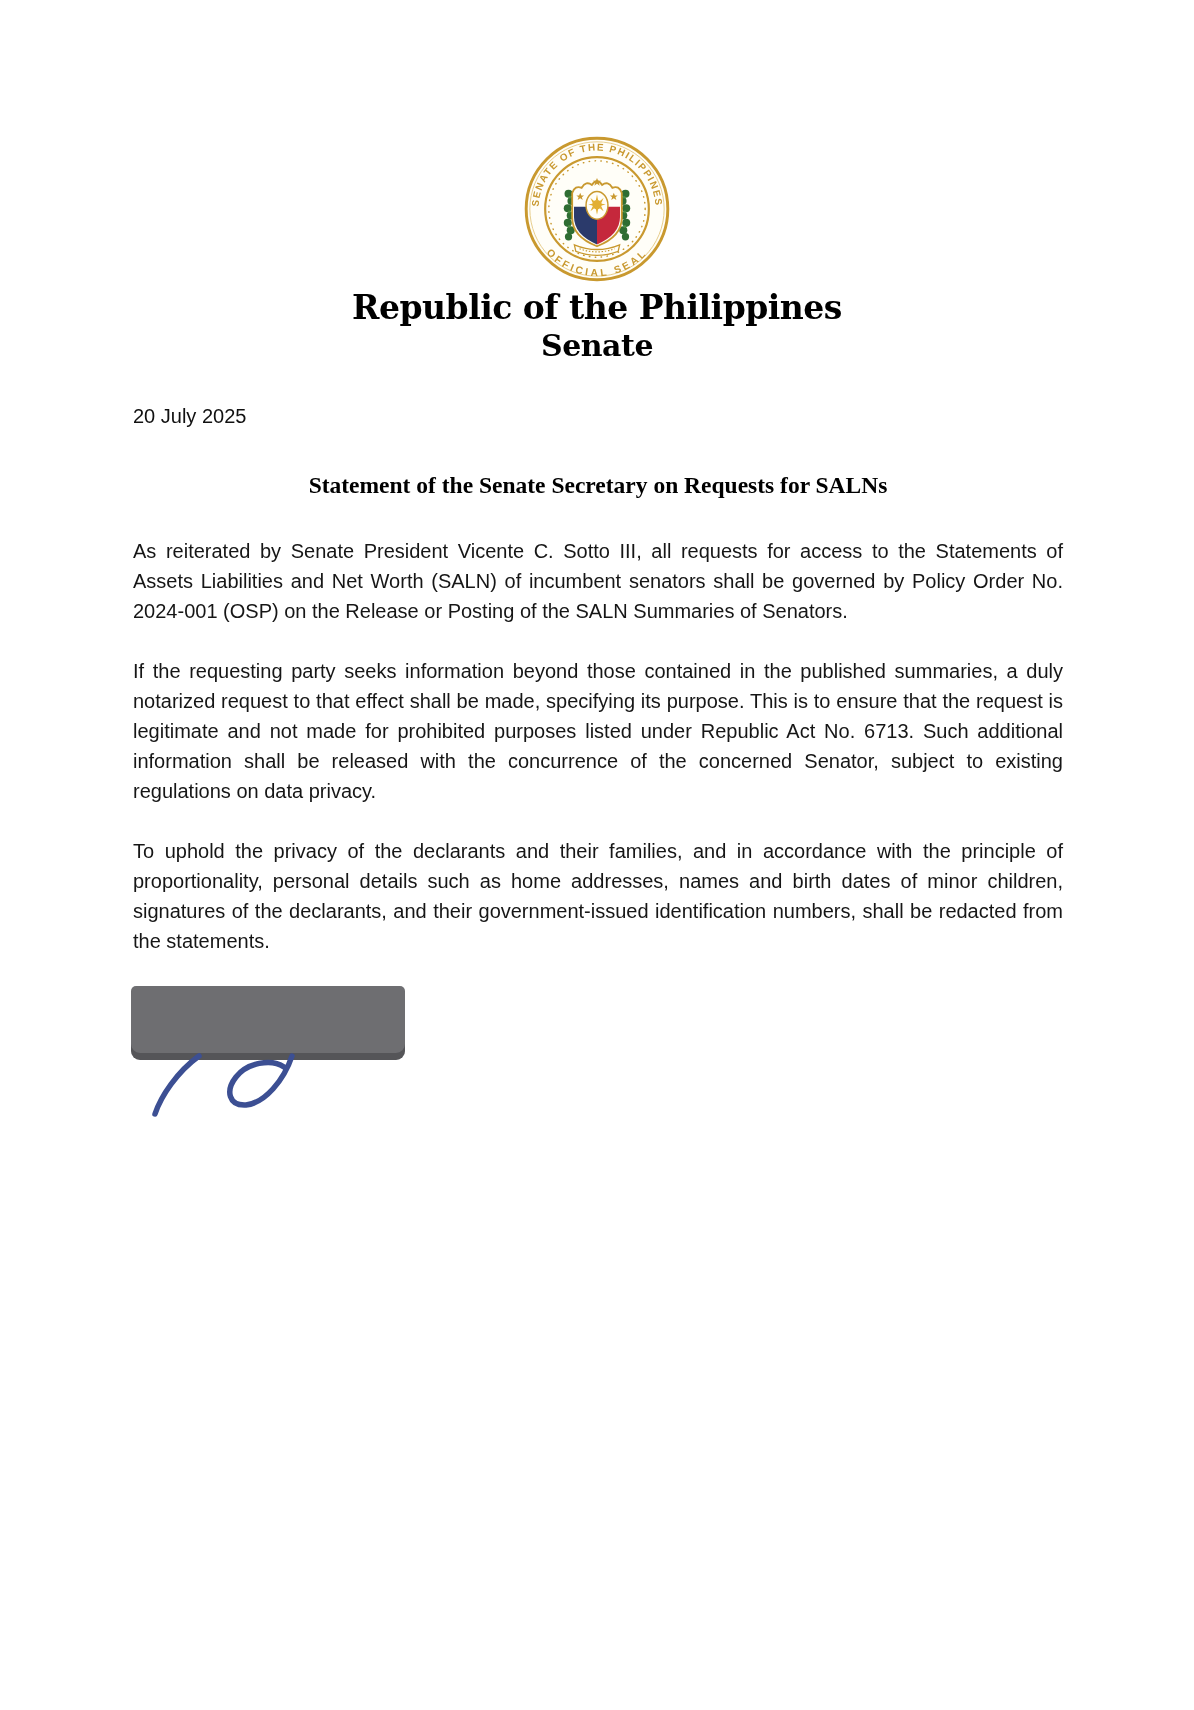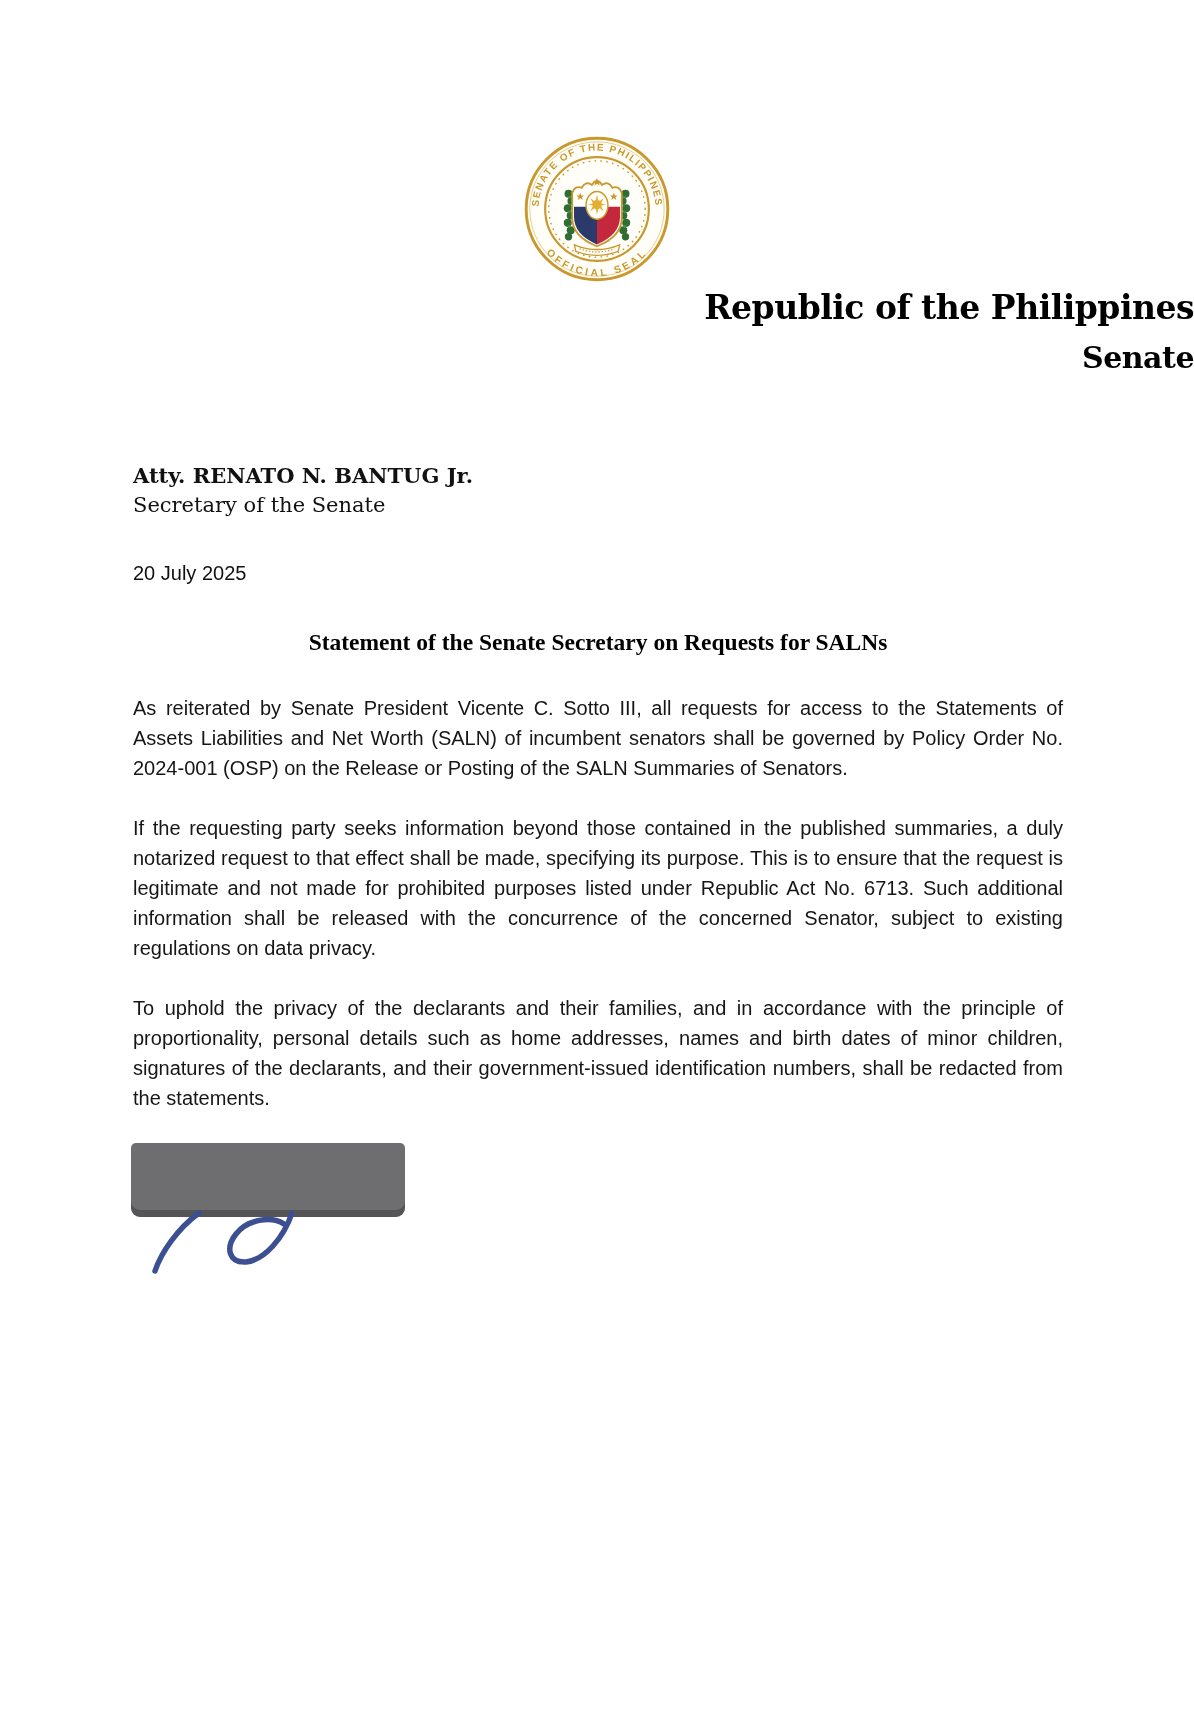--- a/index.html
+++ b/index.html
@@ -5,27 +5,27 @@
   html,body{margin:0;padding:0;background:#ffffff;}
   .page{
     position:relative;
     width:1194px;height:1710px;
     background:#ffffff;
     overflow:hidden;
     font-family:"Liberation Sans", sans-serif;
     color:#1a1a1a;
   }
   .seal-svg{display:block;margin:136px auto 0 auto;}
-  .masthead{ text-align:right; font-family:"DejaVu Serif", serif; color:#000; }
+  .masthead{ text-align:center; font-family:"DejaVu Serif", serif; color:#000; }
   .republic-line{
     margin-top:8px;
     font-size:33px; font-weight:700; letter-spacing:-0.5px; line-height:1.1;
   }
   .senate-line{
-    margin-top:15px;
+    margin-top:3px;
     font-size:30px; font-weight:700; letter-spacing:-0.5px; line-height:1.1;
   }
   .content{ margin:0 131px 0 133px; }
   .signatory{ margin-top:88px; font-family:"DejaVu Serif", serif; color:#111; }
   .signatory .name{ font-size:21px; font-weight:700; line-height:1.35; }
   .signatory .role{ font-size:21px; line-height:1.35; }
   .date-line{ margin-top:40px; font-size:20px; line-height:28px; color:#111;}
   .stmt-title{
     margin-top:40px;
     text-align:center;
@@ -124,24 +124,20 @@
     <path d="M 69,149 Q 100,162 131,149 L 129,158 Q 100,169 71,158 Z" fill="#fffef8" stroke="#c9992f" stroke-width="1.8"></path>
     <path d="M 76,154.5 Q 100,163 124,154.5" fill="none" stroke="#c9992f" stroke-width="1.6" stroke-dasharray="2 2.4"></path>
   </svg>
 
   <div class="masthead">
     <div class="republic-line">Republic of the Philippines</div>
     <div class="senate-line">Senate</div>
   </div>
 
   <div class="content">
-    <div class="signatory">
-      <div class="name">Atty. RENATO N. BANTUG Jr.</div>
-      <div class="role">Secretary of the Senate</div>
-    </div>
 
     <div class="date-line">20 July 2025</div>
 
     <div class="stmt-title">Statement of the Senate Secretary on Requests for SALNs</div>
 
     <div class="body-text">
       <p>As reiterated by Senate President Vicente C. Sotto III, all requests for access to the Statements of Assets Liabilities and Net Worth (SALN) of incumbent senators shall be governed by Policy Order No. 2024-001 (OSP) on the Release or Posting of the SALN Summaries of Senators.</p>
       <p>If the requesting party seeks information beyond those contained in the published summaries, a duly notarized request to that effect shall be made, specifying its purpose. This is to ensure that the request is legitimate and not made for prohibited purposes listed under Republic Act No. 6713. Such additional information shall be released with the concurrence of the concerned Senator, subject to existing regulations on data privacy.</p>
       <p>To uphold the privacy of the declarants and their families, and in accordance with the principle of proportionality, personal details such as home addresses, names and birth dates of minor children, signatures of the declarants, and their government-issued identification numbers, shall be redacted from the statements.</p>
     </div>

